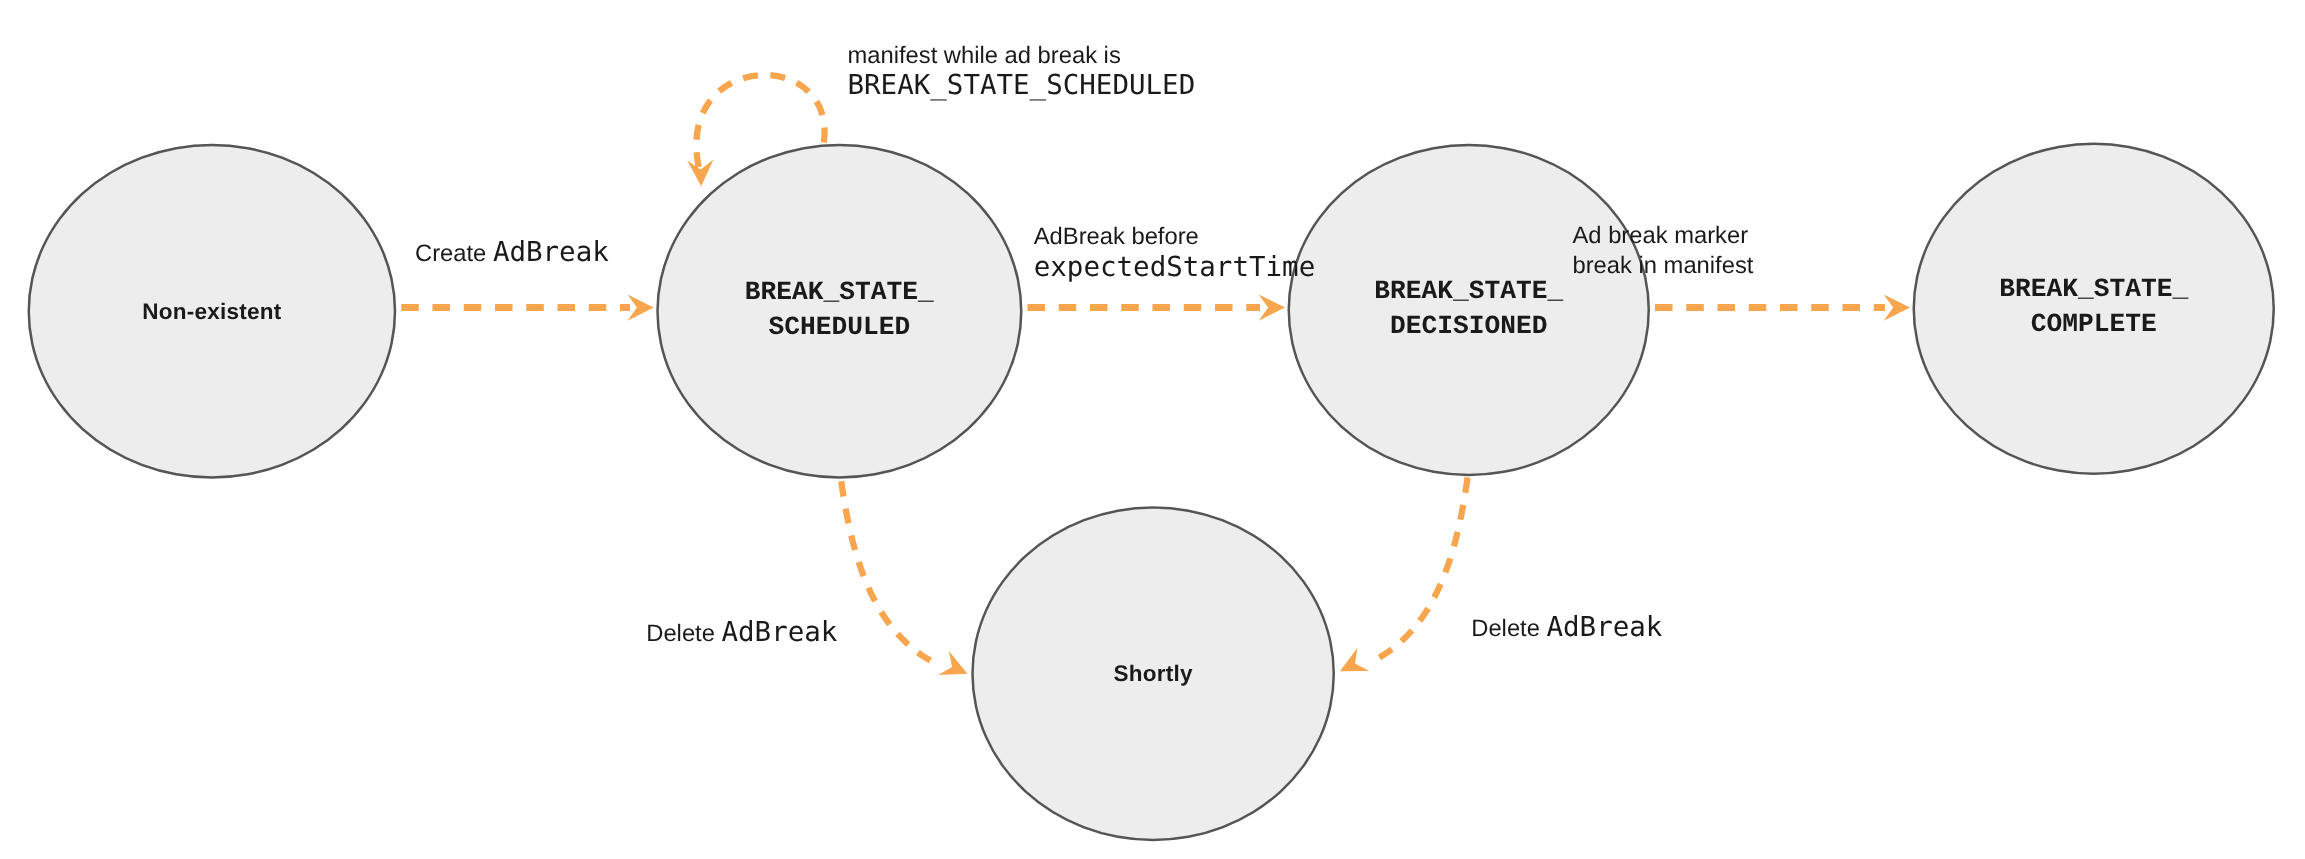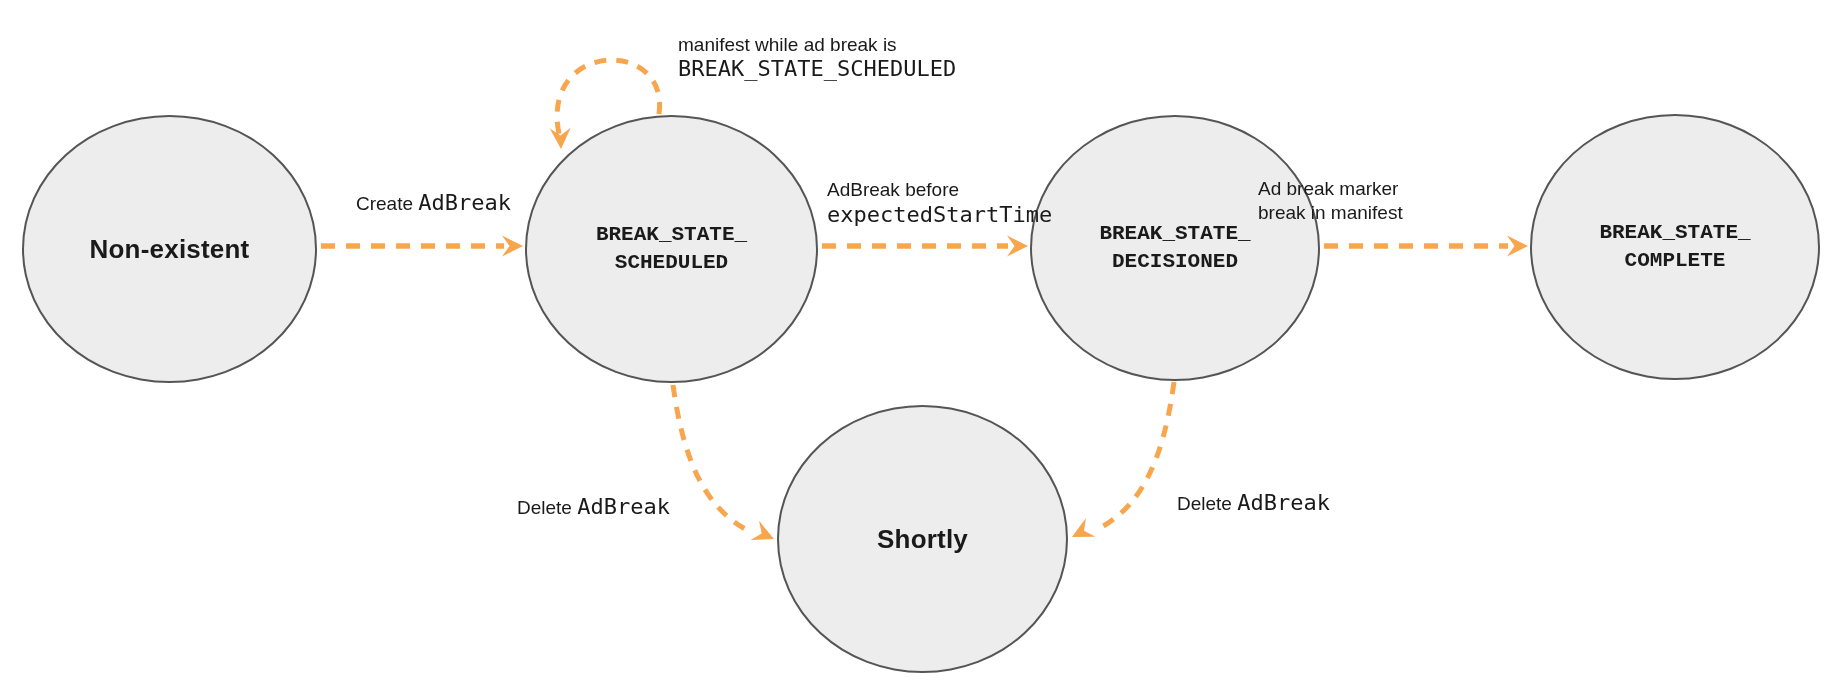--- a/index.html
+++ b/index.html
@@ -17,21 +17,21 @@
     box-sizing:border-box;
     border-radius:50%;
     background:#EDEDED;
     border:2px solid #555555;
     display:flex;flex-direction:column;
     align-items:center;justify-content:center;
     text-align:center;
   }
   .state .plain-label{
     font-weight:bold;
-    font-size:26px;
+    font-size:18px;
     letter-spacing:.2px;
   }
   .state .code-line{
     font-family:Liberation Mono, monospace;
     font-weight:bold;
     font-size:21px;
     line-height:28px;
   }
   .edge-label{
     position:absolute;
@@ -86,21 +86,21 @@
 
   <div class="state" style="left:1530px;top:114px;width:290px;height:266px;">
     <span class="code-line">BREAK_STATE_</span>
     <span class="code-line">COMPLETE</span>
   </div>
 
   <div class="state" style="left:777px;top:405px;width:291px;height:268px;">
     <span class="plain-label">Shortly</span>
   </div>
 
-  <div class="edge-label" style="left:356px;top:190px;">
+  <div class="edge-label" style="left:332px;top:190px;">
     <span>Create</span>
     <span class="mono">AdBreak</span>
   </div>
 
   <div class="edge-label" style="left:678px;top:33px;line-height:24px;">
     <div>manifest while ad break is</div>
     <div class="mono">BREAK_STATE_SCHEDULED</div>
   </div>
 
   <div class="edge-label" style="left:827px;top:177px;">

